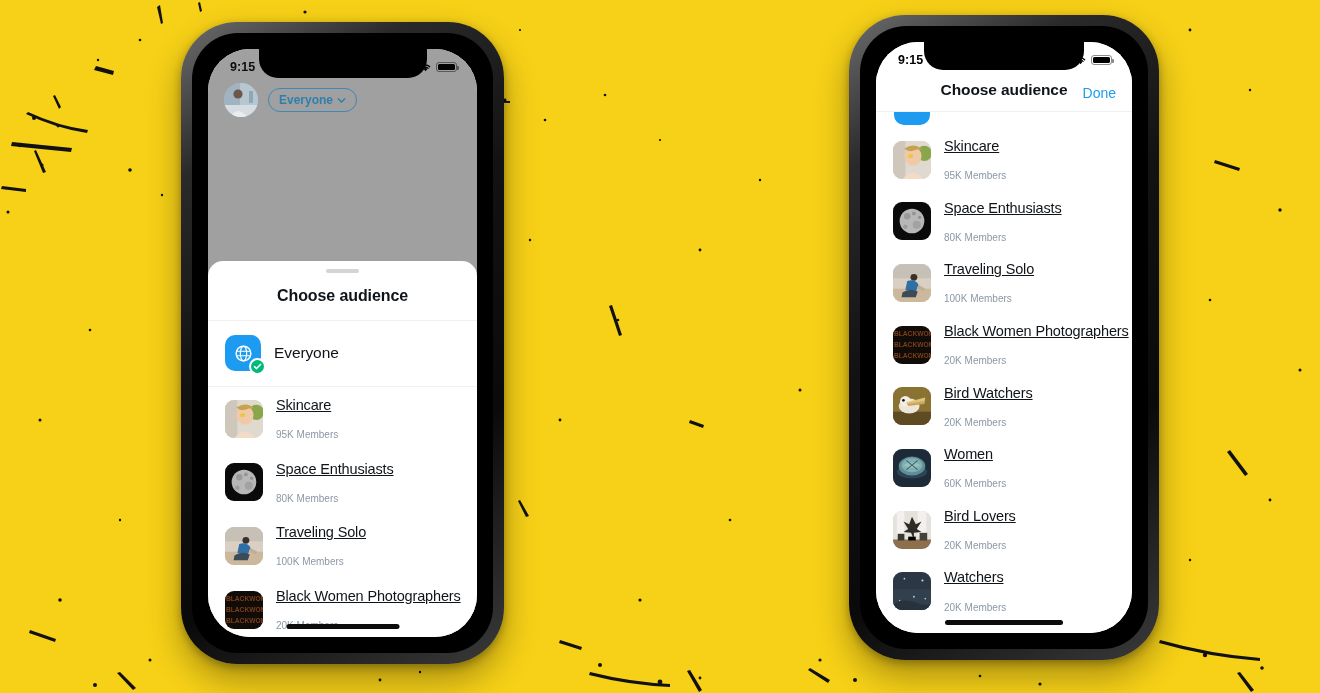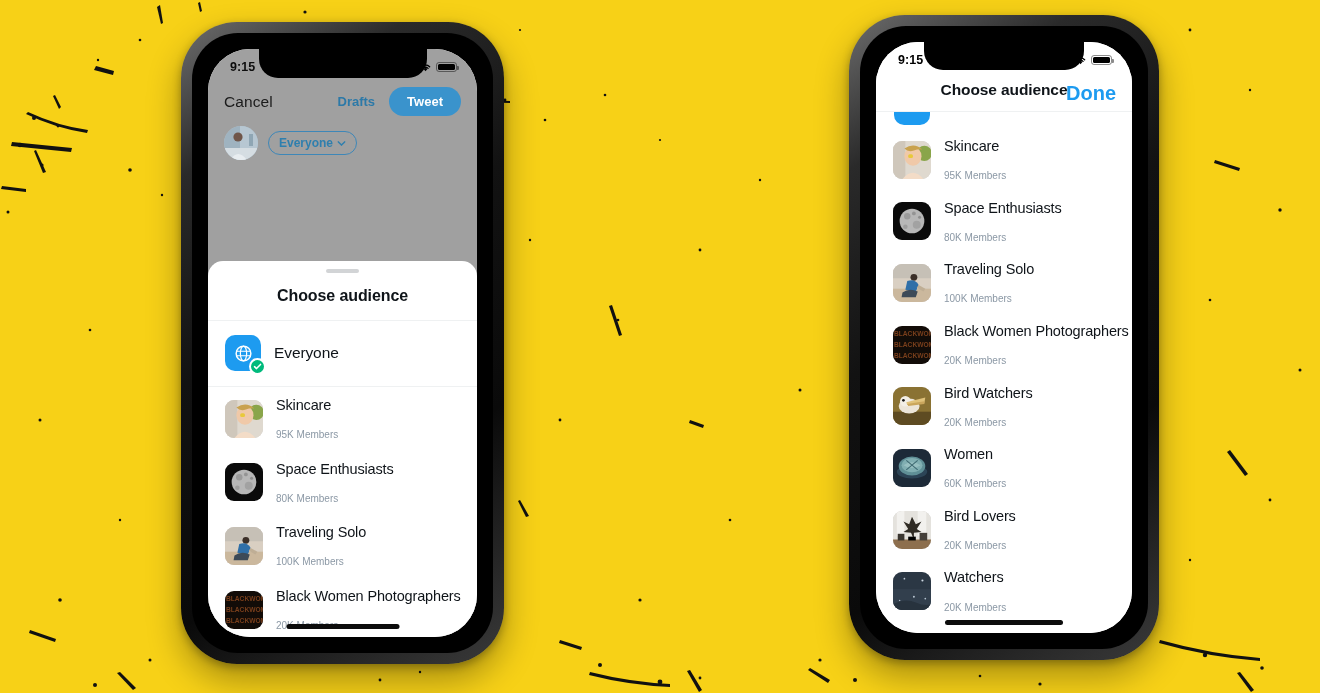--- a/index.html
+++ b/index.html
@@ -259,20 +259,21 @@
     background: #cfcfcf;
   }
   .thumb svg { display: block; width: 100%; height: 100%; }
   .comm-text { min-width: 0; }
   .comm-name {
     font-size: 14.5px;
     color: #0f1419;
     letter-spacing: -0.15px;
     white-space: nowrap;
     line-height: 1.25;
+    text-decoration: underline;
   }
   .comm-members {
     font-size: 10px;
     color: #8b98a5;
     margin-top: 15px;
     line-height: 1.25;
   }
 
   
   .full-page {
@@ -297,22 +298,22 @@
     font-size: 15.5px;
     font-weight: 700;
     color: #0f1419;
     letter-spacing: -0.1px;
   }
   .done-btn {
     position: absolute;
     right: 16px;
     top: 50%;
     transform: translateY(-50%);
-    font-size: 20px;
-    font-weight: 700;
+    font-size: 14px;
+    font-weight: 400;
     color: #1d9bf0;
     background: none;
     border: none;
     font-family: inherit;
     padding: 0;
   }
   .scroll-area {
     flex: 1 1 auto;
     position: relative;
     overflow: hidden;
@@ -443,27 +444,20 @@
                 <path d="M8 11.2 L5.6 8.4 A3.6 3.6 0 0 1 10.4 8.4 Z" fill="#000"></path>
                 <path d="M2.9 5.6 A7.4 7.4 0 0 1 13.1 5.6" stroke="#000" stroke-width="1.7" fill="none" stroke-linecap="round"></path>
                 <path d="M4.8 7.7 A4.8 4.8 0 0 1 11.2 7.7" stroke="#000" stroke-width="1.6" fill="none" stroke-linecap="round"></path>
               </svg>
               <span class="batt">
                   <span></span>
                 </span>
             </span>
           </div>
 
-          <div class="composer-bar">
-            <span class="cancel-btn">Cancel</span>
-            <span class="composer-right">
-              <span class="drafts-btn">Drafts</span>
-              <button class="tweet-btn">Tweet</button>
-            </span>
-          </div>
 
           <div class="composer-row">
             <span class="avatar">
               <svg viewBox="0 0 34 34" width="34" height="34">
                 <rect width="34" height="34" fill="#9fb3c0"></rect>
                 <rect x="16" y="0" width="18" height="34" fill="#b7c7d2"></rect>
                 <rect x="0" y="22" width="34" height="12" fill="#d5dde2"></rect>
                 <circle cx="14" cy="11" r="4.6" fill="#6f564a"></circle>
                 <path d="M6 34 q8 -12 17 0z" fill="#e8edf0"></path>
                 <rect x="25" y="8" width="4" height="12" fill="#8fa6b4"></rect>

